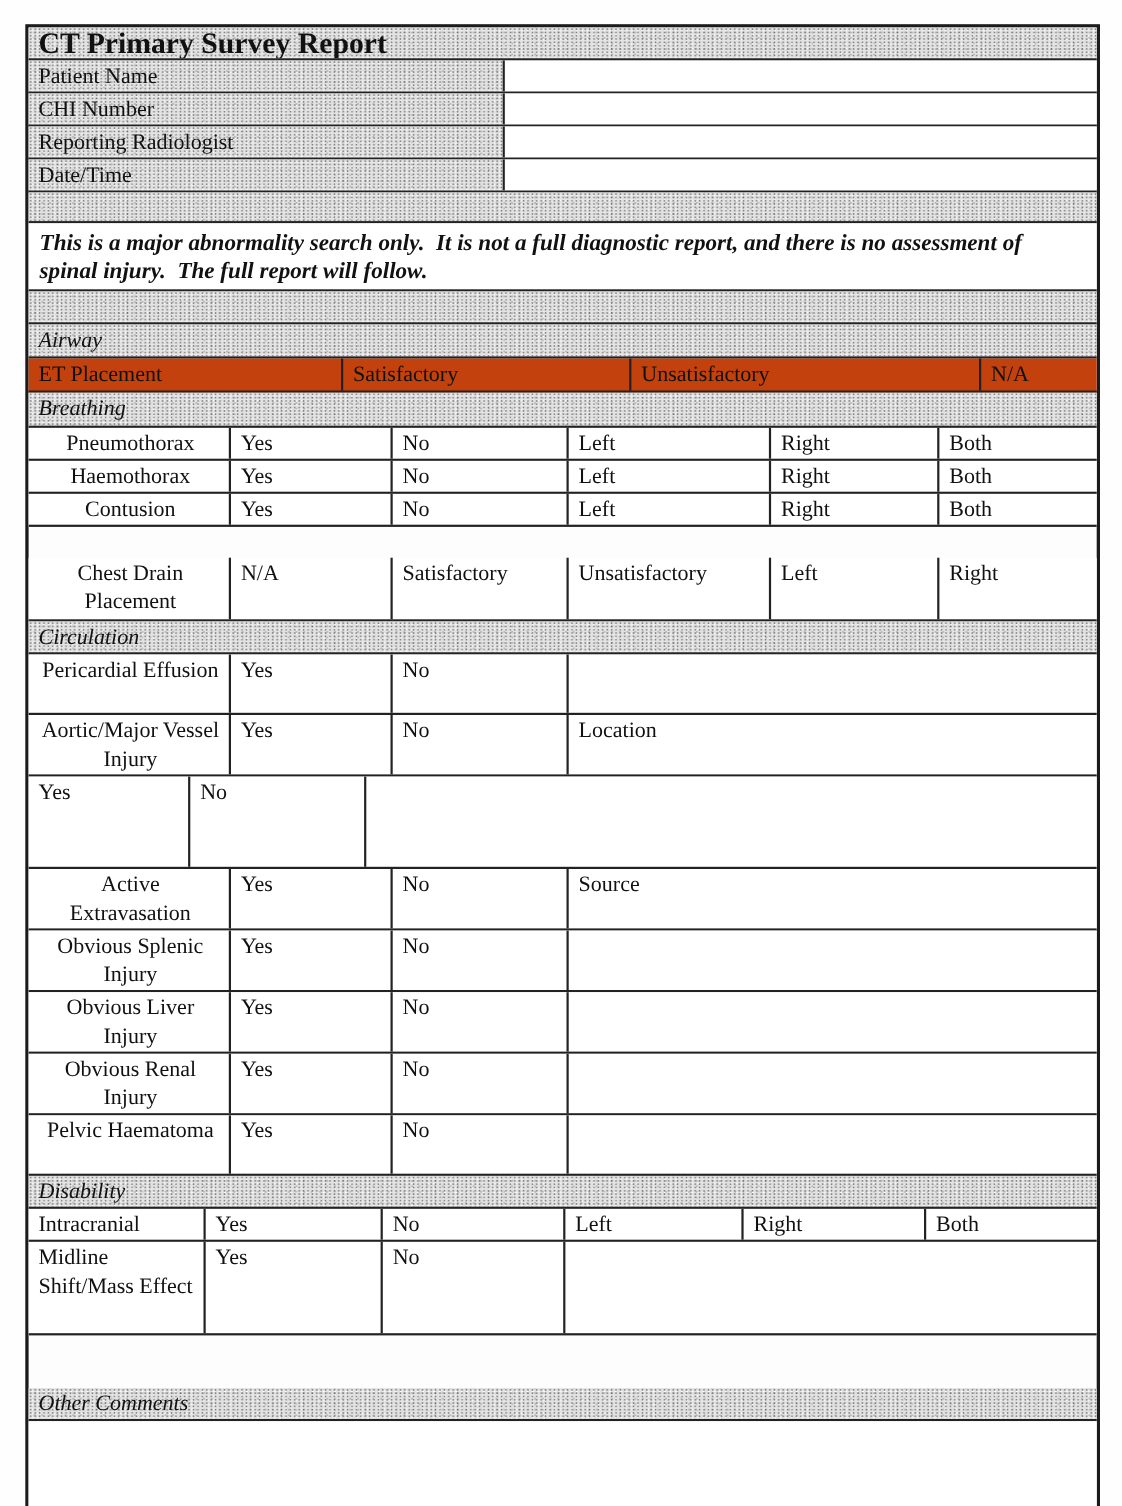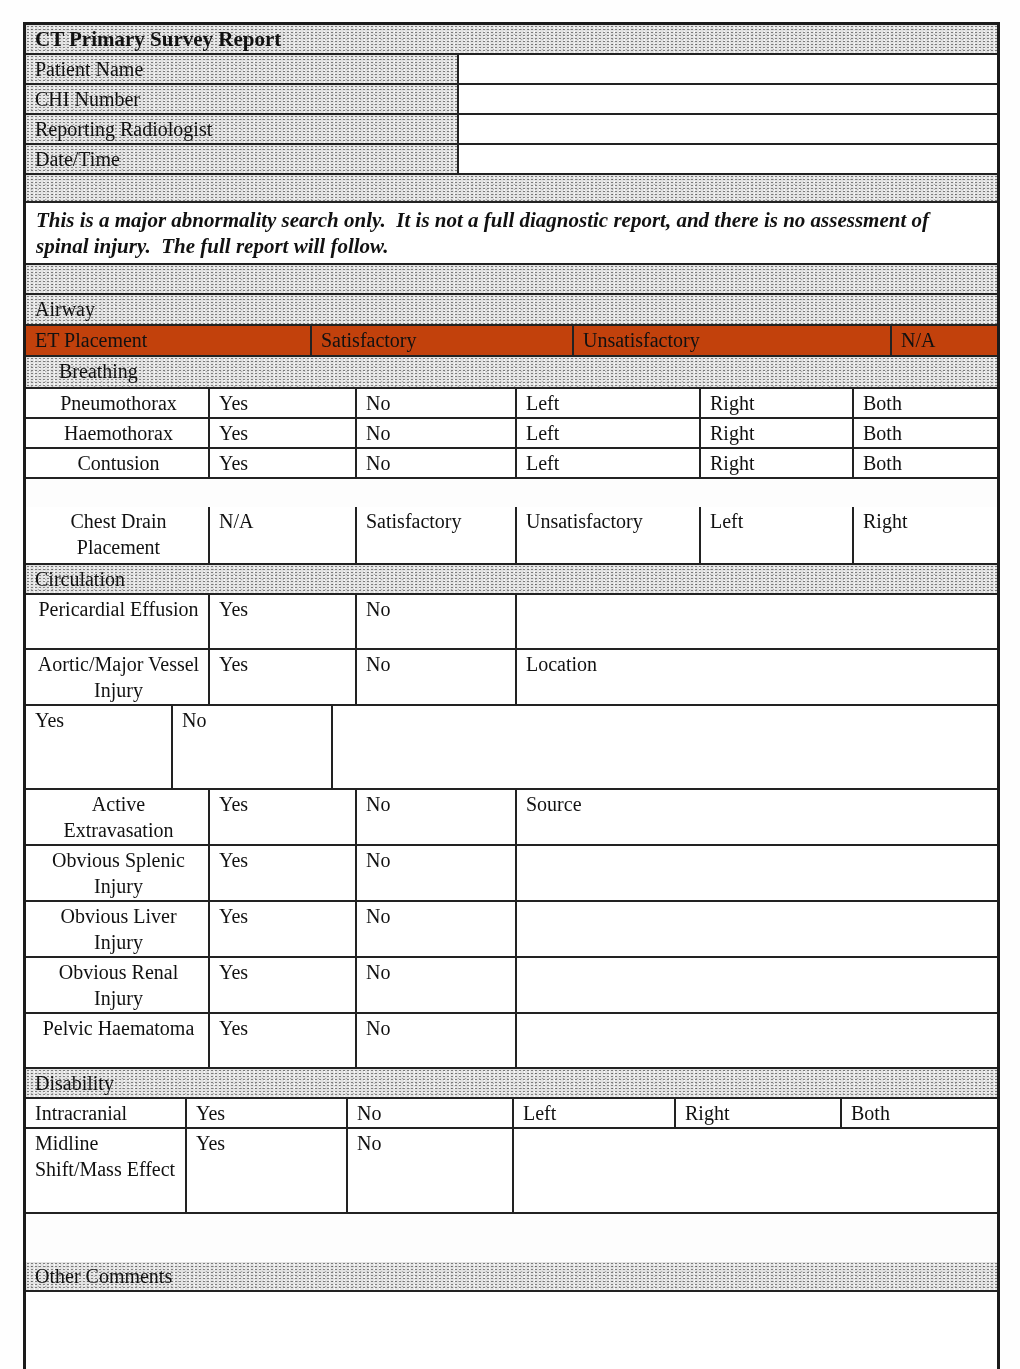--- a/index.html
+++ b/index.html
@@ -17,36 +17,36 @@
     background-color:#e2e2e2;
     background-image:
       radial-gradient(rgba(25,25,25,0.50) 0.6px, transparent 1.1px),
       radial-gradient(rgba(70,70,70,0.32) 0.6px, transparent 1.1px),
       radial-gradient(rgba(255,255,255,0.85) 0.7px, transparent 1.2px);
     background-size:4px 3px, 7px 5px, 5px 4px;
     background-position:0 0, 2px 2px, 1px 1px;
   }
 
   .title-row { min-height:29px; }
-  .title-row .cell { font-weight:bold; font-size:21px; width:100%; }
+  .title-row .cell { font-weight:bold; font-size:27px; width:100%; }
 
   .info-row { min-height:28px; }
   .cA1 { width:452px; }
   .cA2 { width:561px; background:#fff; }
 
   .spacer-row { min-height:28px; }
   .spacer-row.tall { min-height:30px; }
 
   .note-row { min-height:52px; background:#fff; }
   .note-row .cell { width:100%; font-weight:bold; font-style:italic; font-size:21px; line-height:26px; padding:4px 58px 4px 10px; white-space:pre-wrap; }
 
   .section-row { min-height:29px; }
-  .section-row .cell { width:100%; }
+  .section-row .cell { width:100%;font-style:italic; }
   .section-airway { min-height:31px; }
-  .section-breathing { min-height:32px;padding-left:24px; }
+  .section-breathing { min-height:32px; }
   .section-circulation { min-height:25px; }
   .section-disability { min-height:27px; }
   .section-comments { min-height:29px;margin-top:48px; }
 
   
   .et-row { min-height:31px; background:#c2410c; }
   .cB1{width:286px;} .cB2{width:262px;} .cB3{width:318px;} .cB4{width:105px;}
 
   
   .b-row { min-height:28px; background:#fff; }

